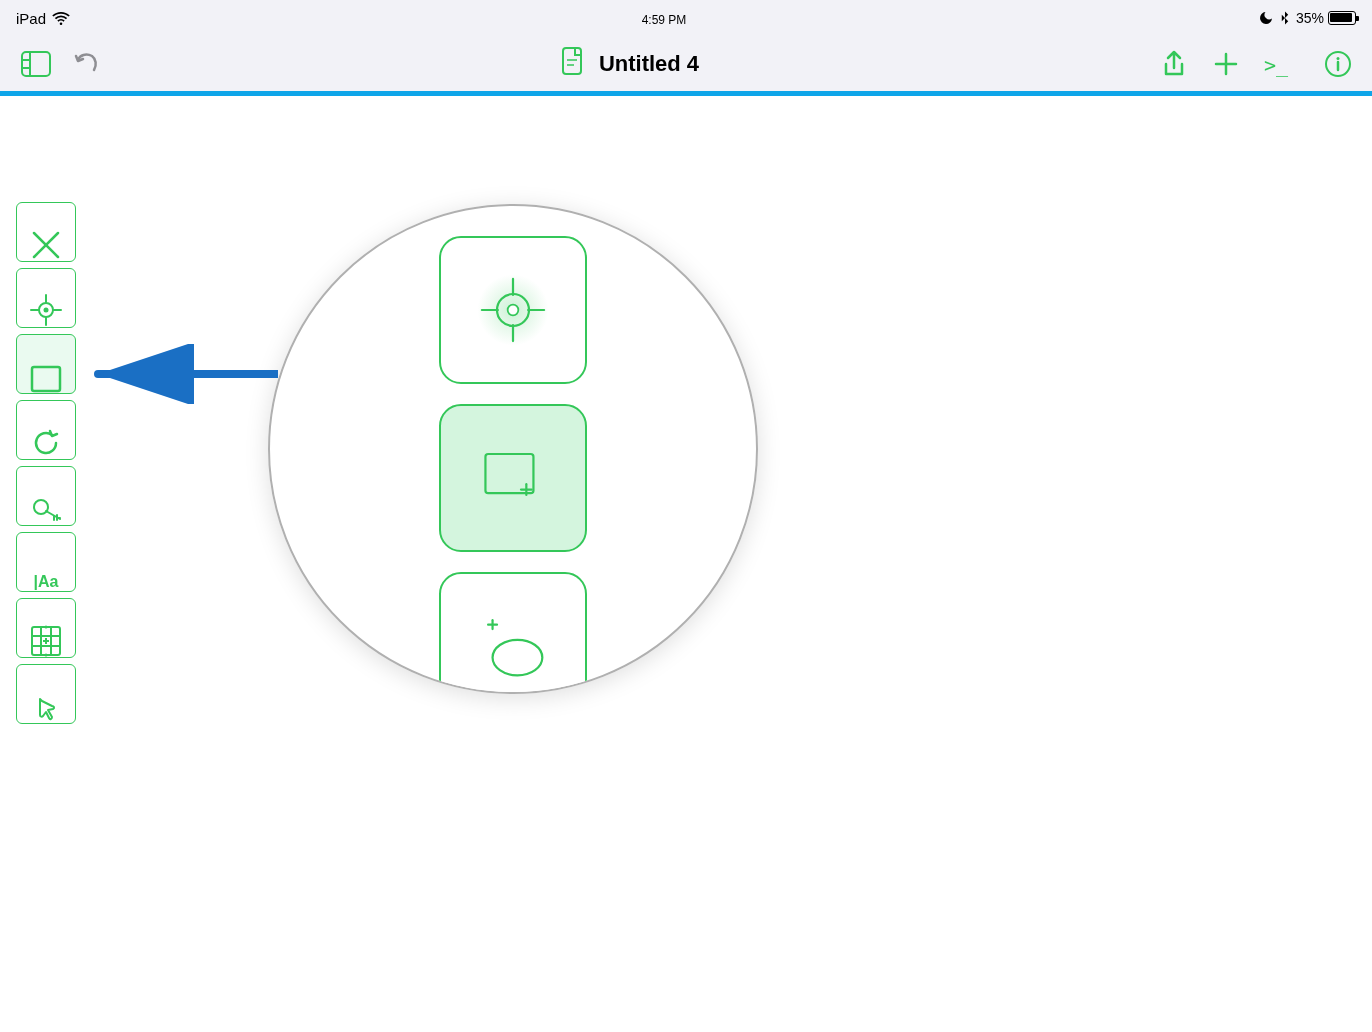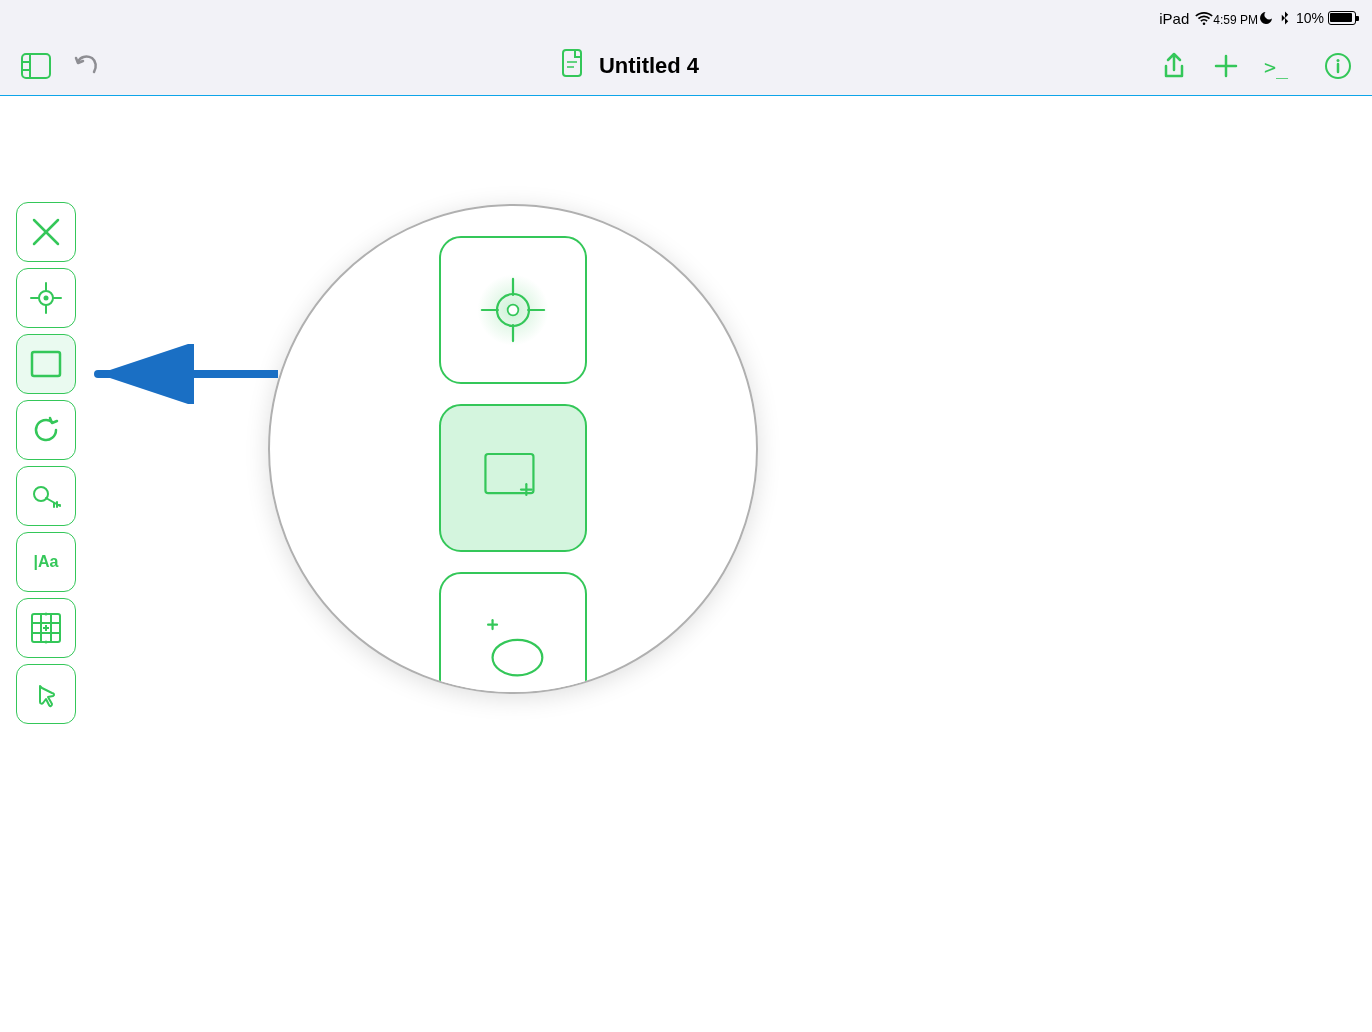--- a/index.html
+++ b/index.html
@@ -10,21 +10,21 @@
       background: #f2f2f7;
       font-family: -apple-system, 'Helvetica Neue', sans-serif;
       overflow: hidden;
       position: relative;
     }
 
     
     .status-bar {
       display: flex;
       align-items: center;
-      justify-content: flex-end;
+      justify-content: space-between;
       padding: 8px 16px;
       height: 36px;
       background: #f2f2f7;
       font-size: 15px;
       font-weight: 500;
       color: #000;
     }
 
     .status-left { display: flex; align-items: center; gap: 6px; }
     .status-right { display: flex; align-items: center; gap: 4px; font-size: 14px; }
@@ -42,21 +42,21 @@
     }
 
     
     .toolbar {
       display: flex;
       align-items: center;
       justify-content: space-between;
       padding: 0 20px;
       height: 60px;
       background: #f2f2f7;
-      border-bottom: 1px solid #0ea5e9;
+      border-bottom: 5px solid #0ea5e9;
     }
 
     .toolbar-left { display: flex; align-items: center; gap: 20px; }
     .toolbar-center { display: flex; align-items: center; gap: 10px; }
     .toolbar-right { display: flex; align-items: center; gap: 24px; }
 
     .toolbar-btn {
       background: none; border: none; cursor: pointer;
       display: flex; align-items: center; justify-content: center;
     }
@@ -73,23 +73,23 @@
       top: 106px;
       display: flex;
       flex-direction: column;
       gap: 6px;
       z-index: 10;
     }
 
     .sidebar-item {
       width: 60px; height: 60px;
       border: 1.5px solid #34c759;
-      border-radius: 12px;
+      border-radius: 6px;
       background: white;
-      display: flex; align-items: center; justify-content: center;
+      display: flex; align-items: flex-end; justify-content: center;
       cursor: pointer;
       font-size: 22px;
       color: #34c759;
     }
 
     .sidebar-item.active {
       background: #eafaf0;
       border-color: #34c759;
     }
 
@@ -164,21 +164,21 @@
   </div>
   <div class="status-right">
 
     <svg width="16" height="16" viewBox="0 0 24 24" fill="#000">
       <path d="M21 12.79A9 9 0 1111.21 3 7 7 0 0021 12.79z"></path>
     </svg>
 
     <svg width="14" height="16" viewBox="0 0 24 24" fill="#000">
       <polyline points="6.5 6.5 17.5 17.5 12 23 12 1 17.5 6.5 6.5 17.5"></polyline>
     </svg>
-    <span style="font-size:14px;">10%</span>
+    <span style="font-size:14px;">35%</span>
 
     <div class="battery-bar"></div>
   </div>
 </div>
 
 <div class="toolbar">
   <div class="toolbar-left">
 
     <button class="toolbar-btn">
       <svg width="32" height="32" viewBox="0 0 32 32" fill="none">

